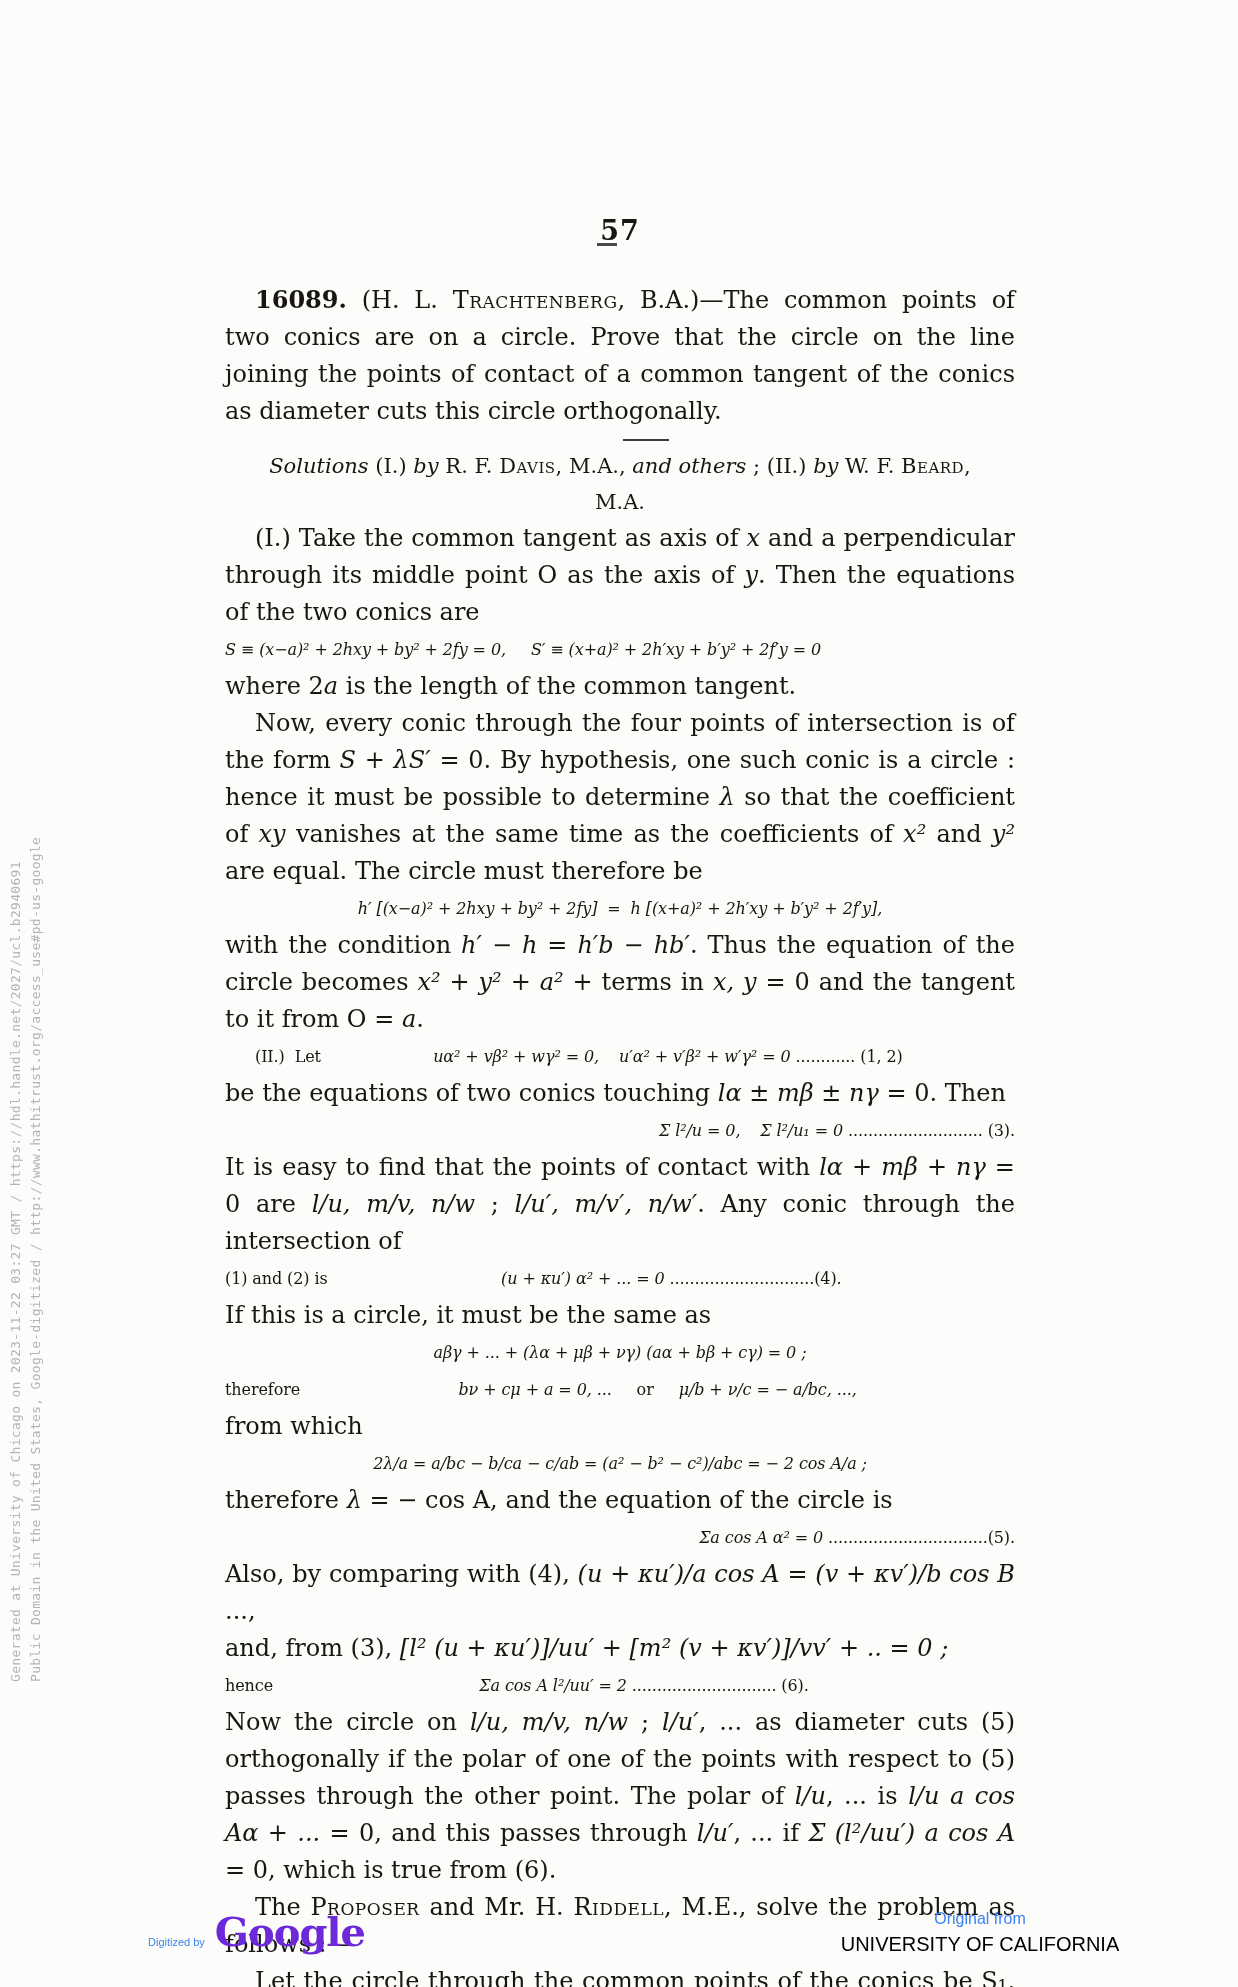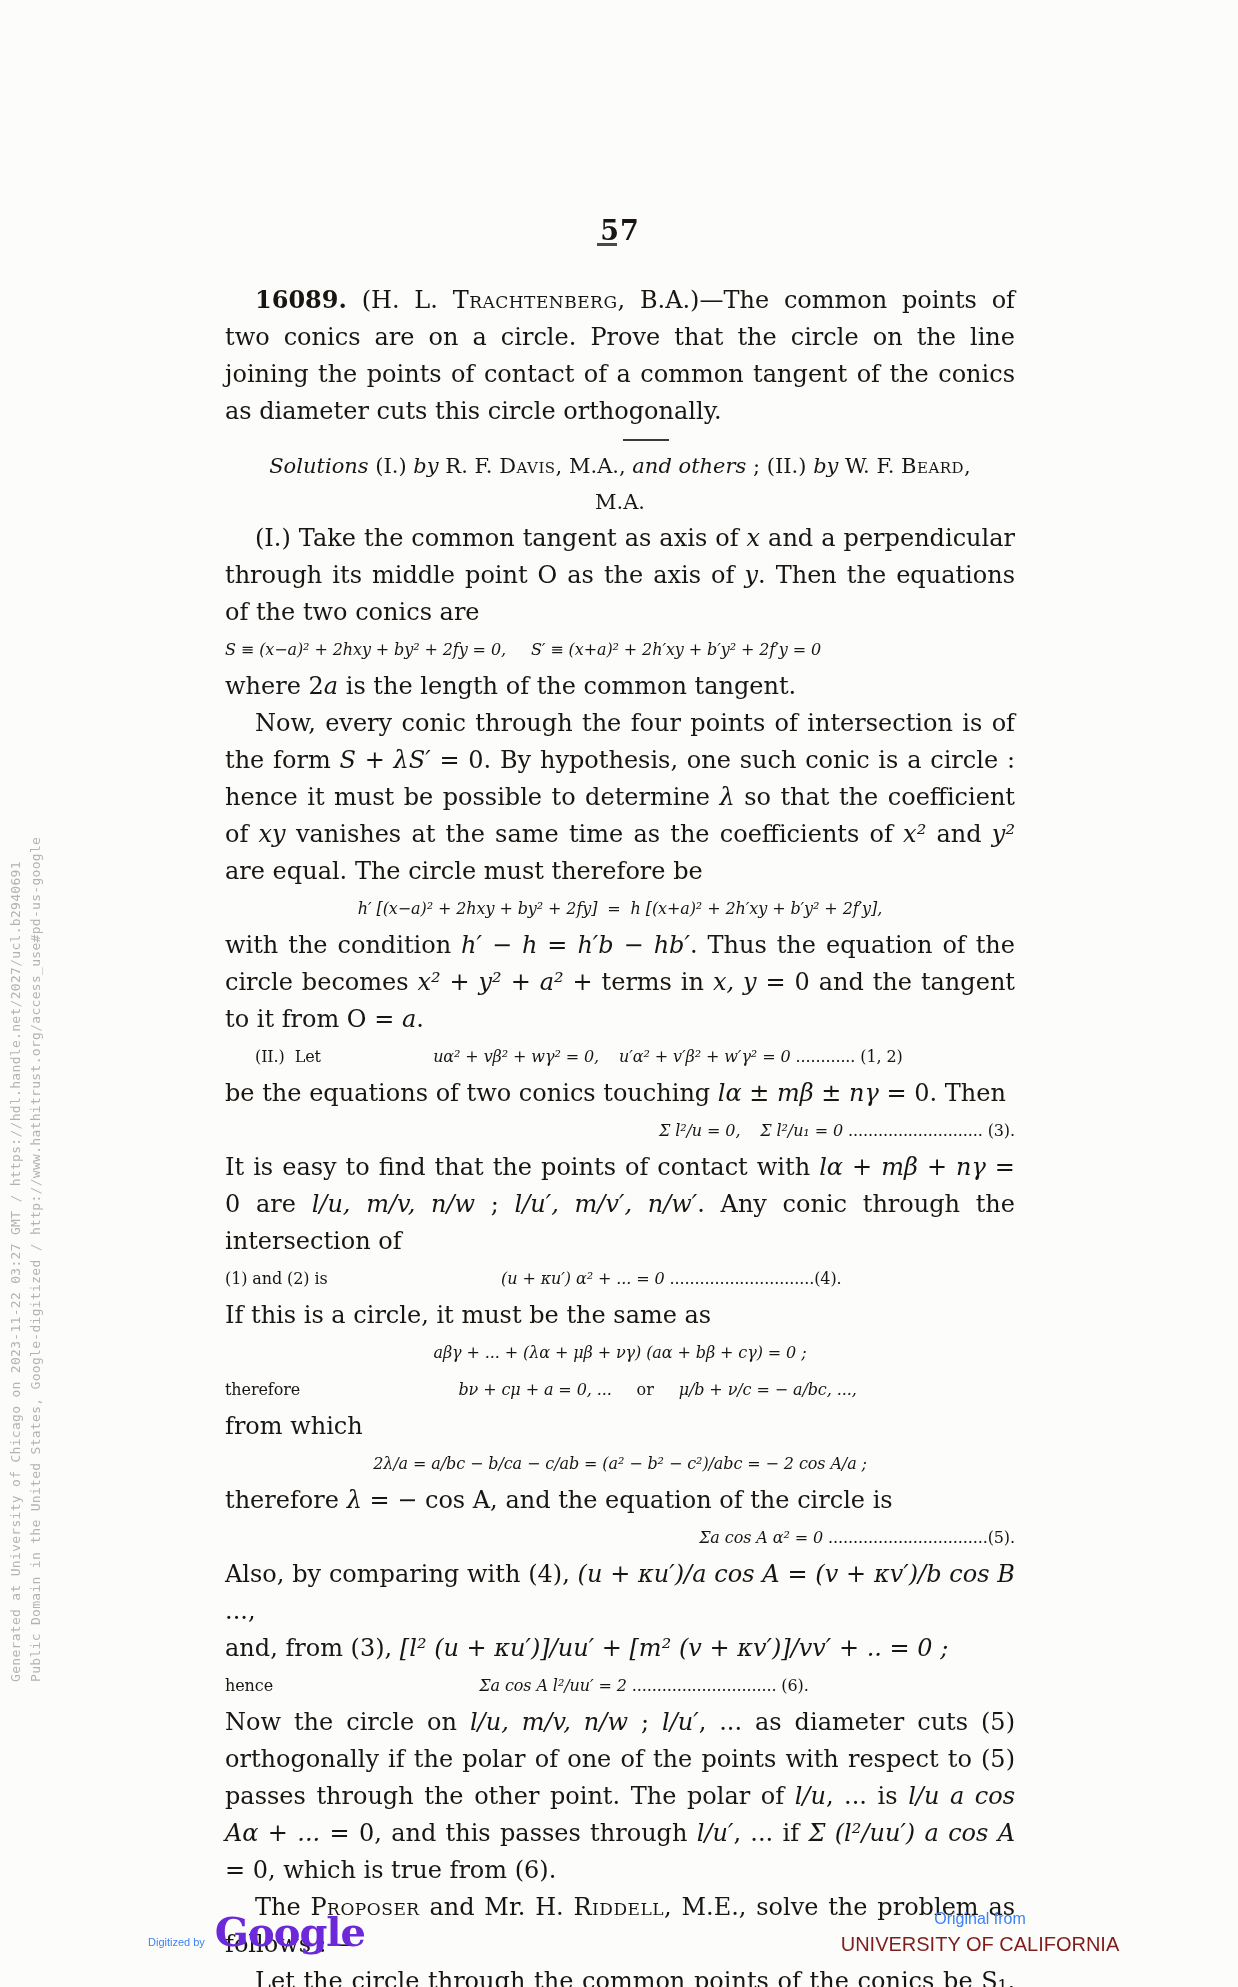--- a/index.html
+++ b/index.html
@@ -55,21 +55,21 @@
   .digitized{font-family:"Liberation Sans", sans-serif;font-size:11px;color:#3b82f6;}
   .google{
     font-family:"DejaVu Serif", serif;font-size:40px;color:#6d28d9;
     letter-spacing:-1px;line-height:1;font-weight:bold;
   }
   .footer-right{
     position:absolute;left:790px;top:1910px;width:380px;text-align:center;
     font-family:"Liberation Sans", sans-serif;
   }
   .original{font-size:16px;color:#3b82f6;margin-bottom:5px;}
-  .institution{font-size:20px;color:#7f1d1d;}
+  .institution{font-size:20px;color:#000000;}
 </style>
 </head>
 <body>
 
 <div class="page">
 
   <span class="side-line l1">Generated at University of Chicago on 2023-11-22 03:27 GMT  /  https://hdl.handle.net/2027/ucl.b2940691</span>
   <span class="side-line l2">Public Domain in the United States, Google-digitized  /  http://www.hathitrust.org/access_use#pd-us-google</span>
 
   <div class="artifact-dash"></div>

